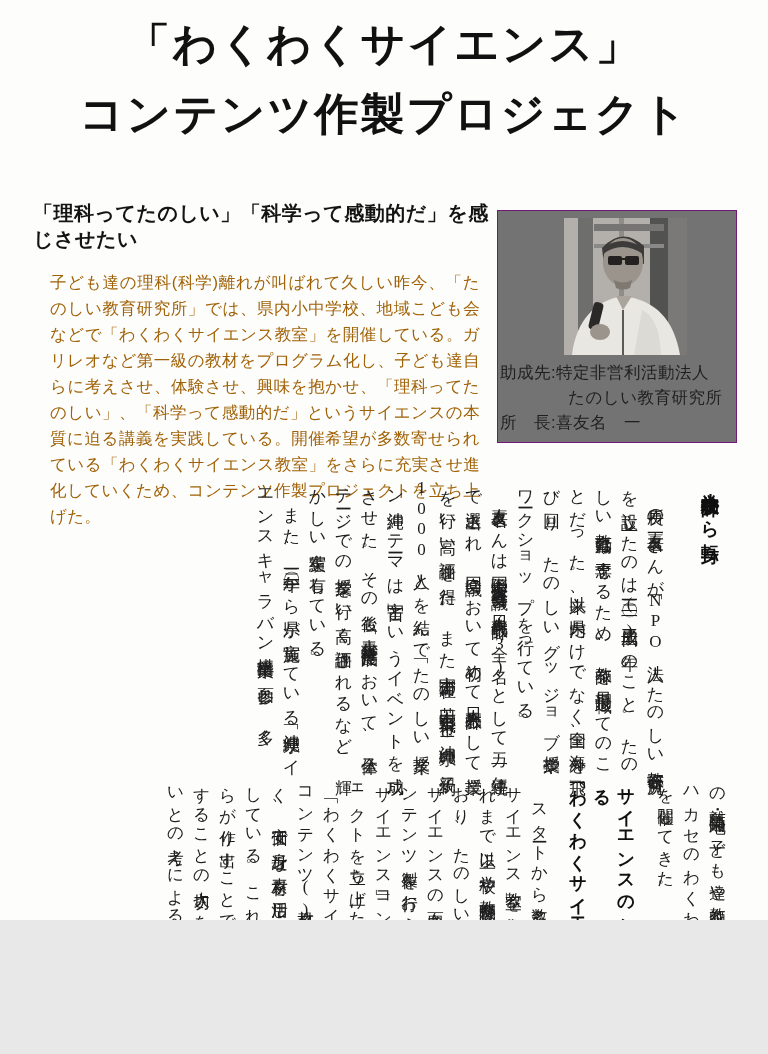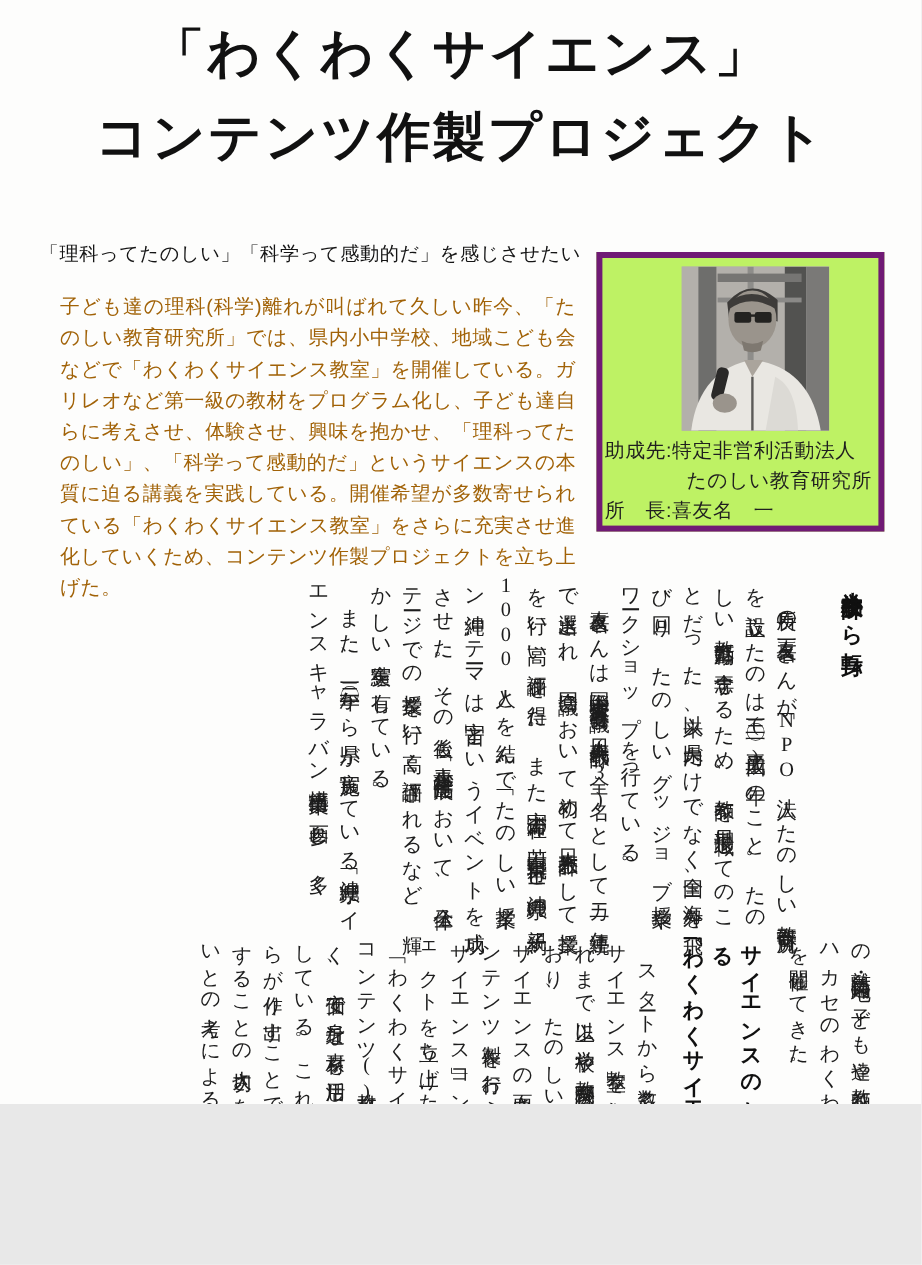--- a/index.html
+++ b/index.html
@@ -14,31 +14,31 @@
     font-weight:600;color:#111;letter-spacing:2px;
   }
   .headline .l1{font-size:44px;line-height:62px;}
   .headline .l2{font-size:44px;line-height:62px;margin-top:8px;}
   
   .lead{
     position:absolute;left:33px;top:200px;width:464px;
     font-family:"Liberation Sans","DejaVu Sans",sans-serif;
   }
   .lead h2{
-    margin:0 0 10px 0;font-size:16px;line-height:26px;font-weight:400;color:#141414;
+    margin:0 0 10px 0;font-size:20px;line-height:26px;font-weight:700;color:#141414;
     letter-spacing:.5px;
   }
   .lead p{
     margin:17px;font-size:16.5px;line-height:26px;text-align:justify;color:#a16207;
     letter-spacing:.3px;
   }
   
   .photo-box{
     position:absolute;left:497px;top:210px;width:240px;height:233px;margin:0;
-    border:5px solid #701a75;background:#bef264;box-sizing:border-box;
+    border:1px solid #701a75;background:#737373;box-sizing:border-box;
   }
   .photo{
     width:123px;height:137px;margin:7px 0 0 66px;overflow:hidden;background:#b3b0ab;
   }
   .photo svg{display:block;}
   .photo-box figcaption{
     margin-top:5px;padding:0 2px;white-space:pre-line;
     font-family:"Liberation Sans","DejaVu Sans",sans-serif;
     font-size:16.5px;line-height:25px;color:#1f1f1f;letter-spacing:.5px;
   }

